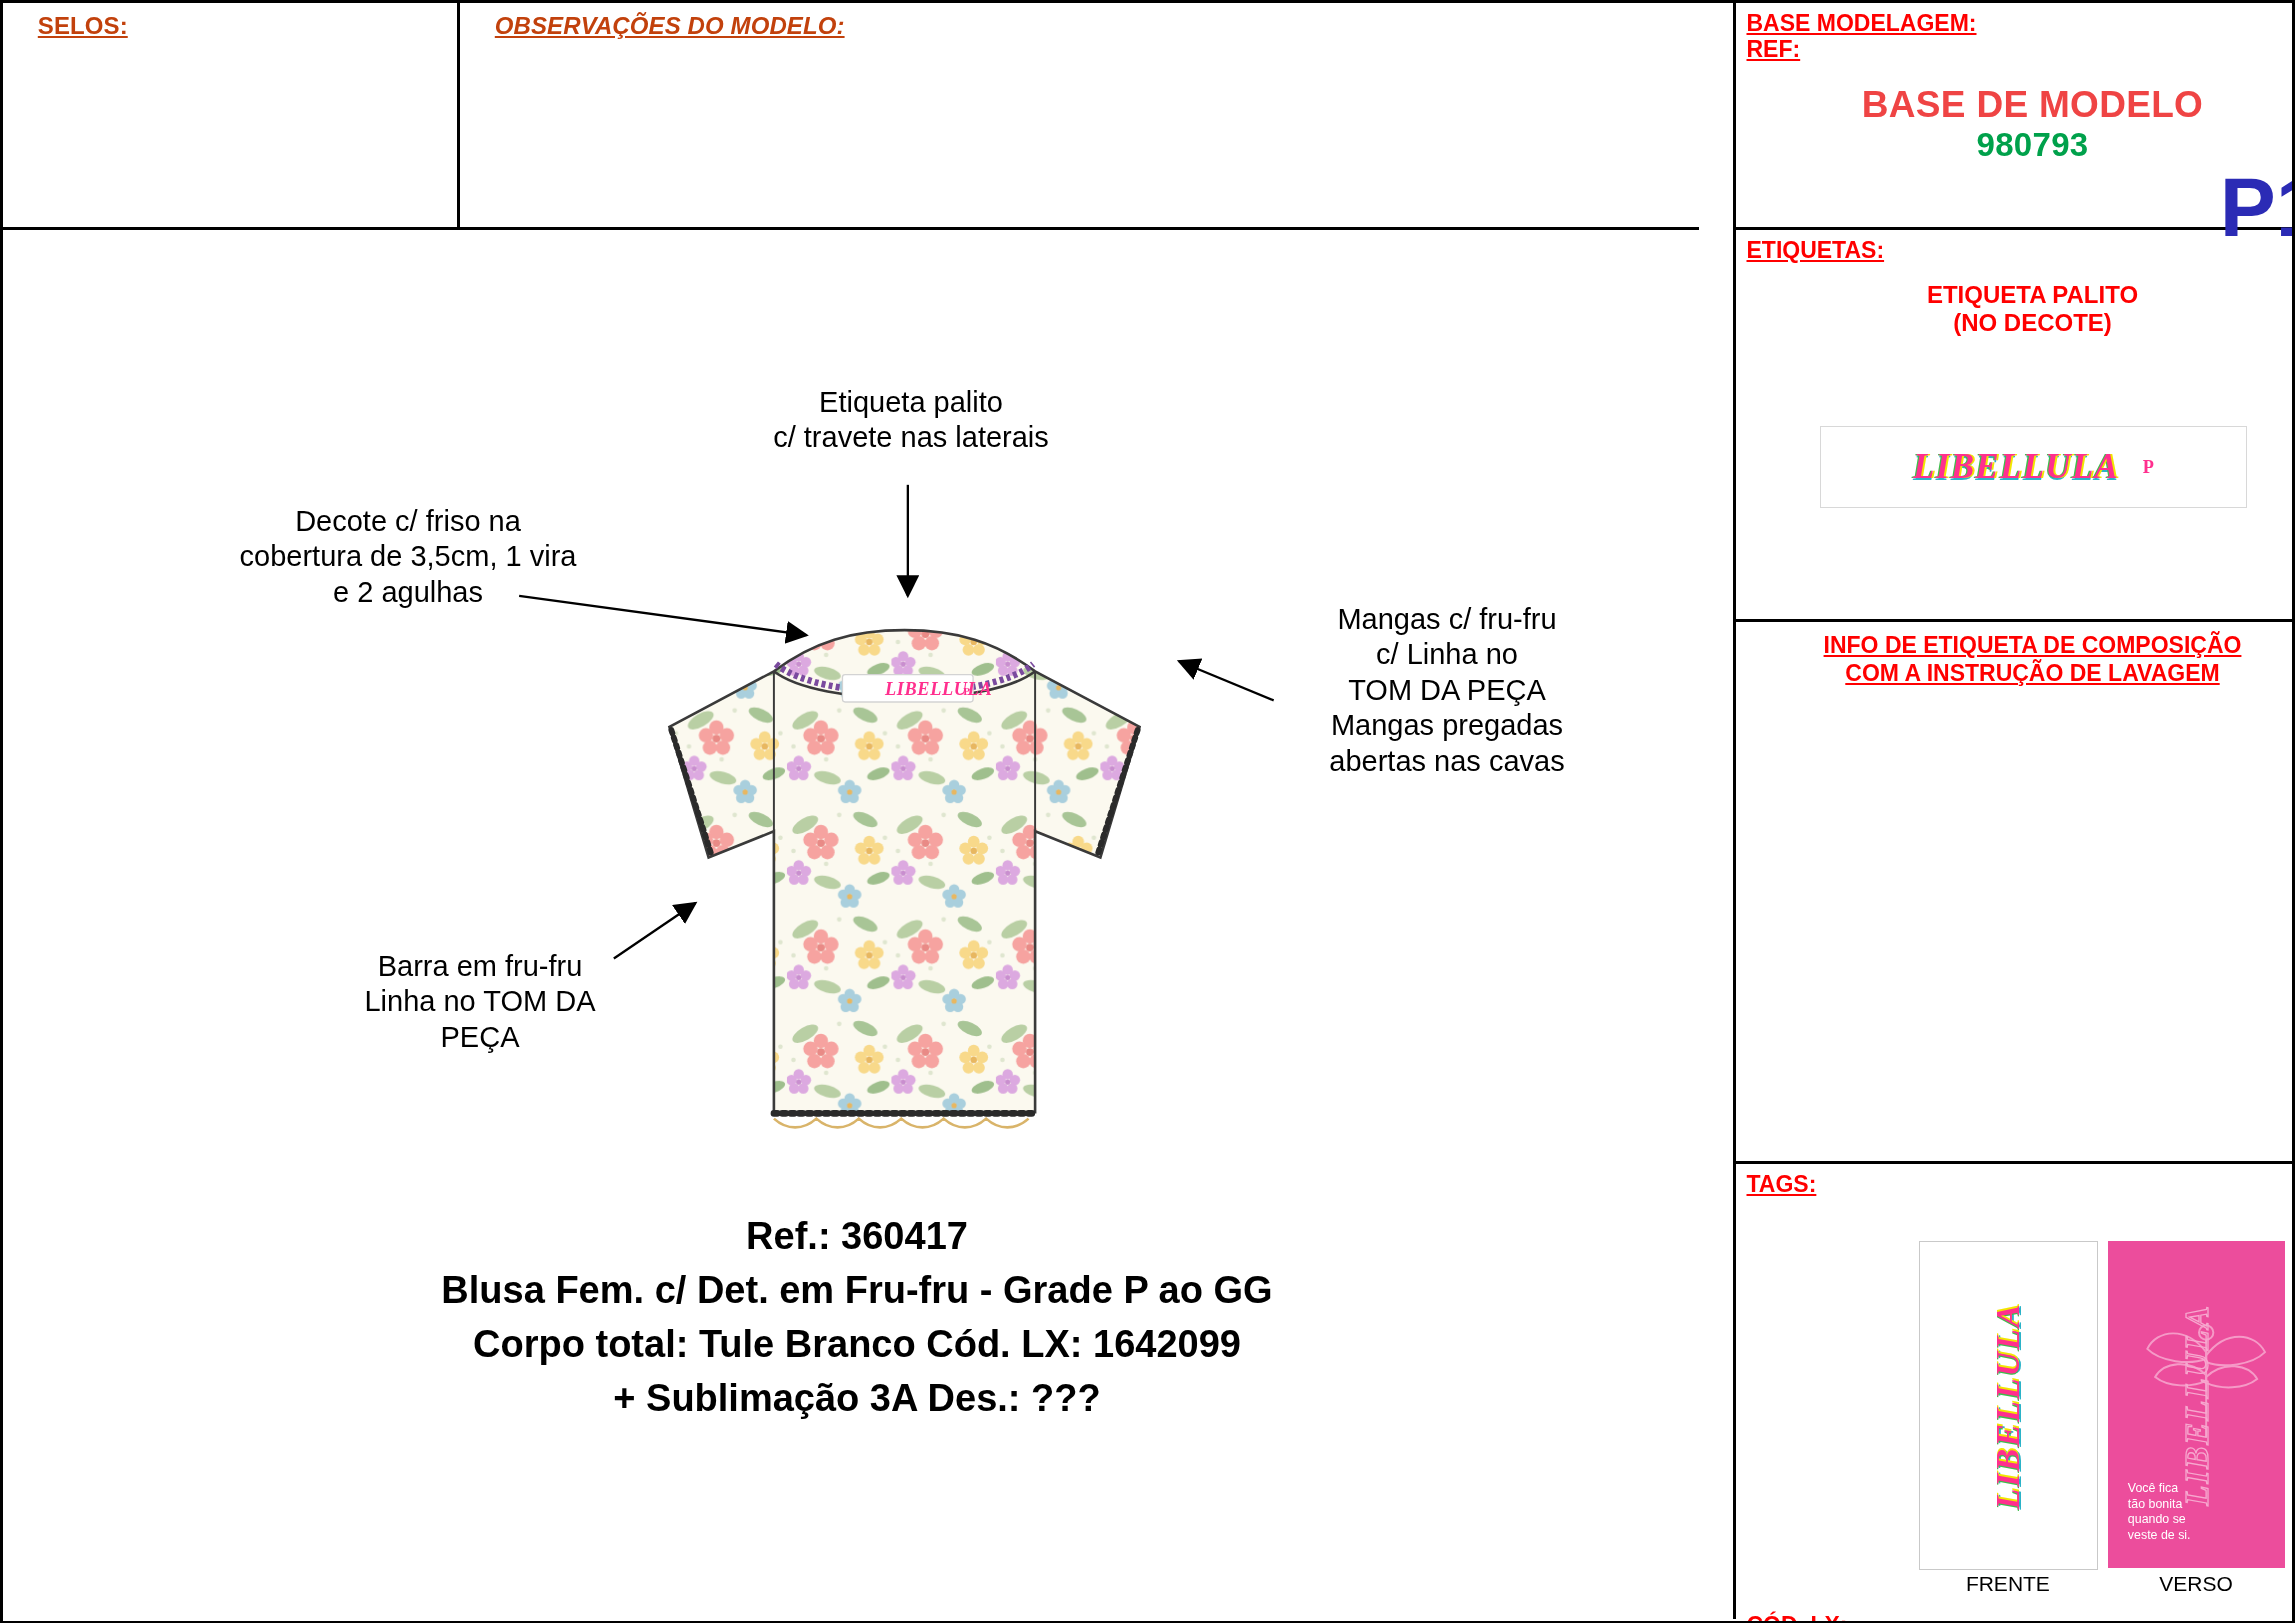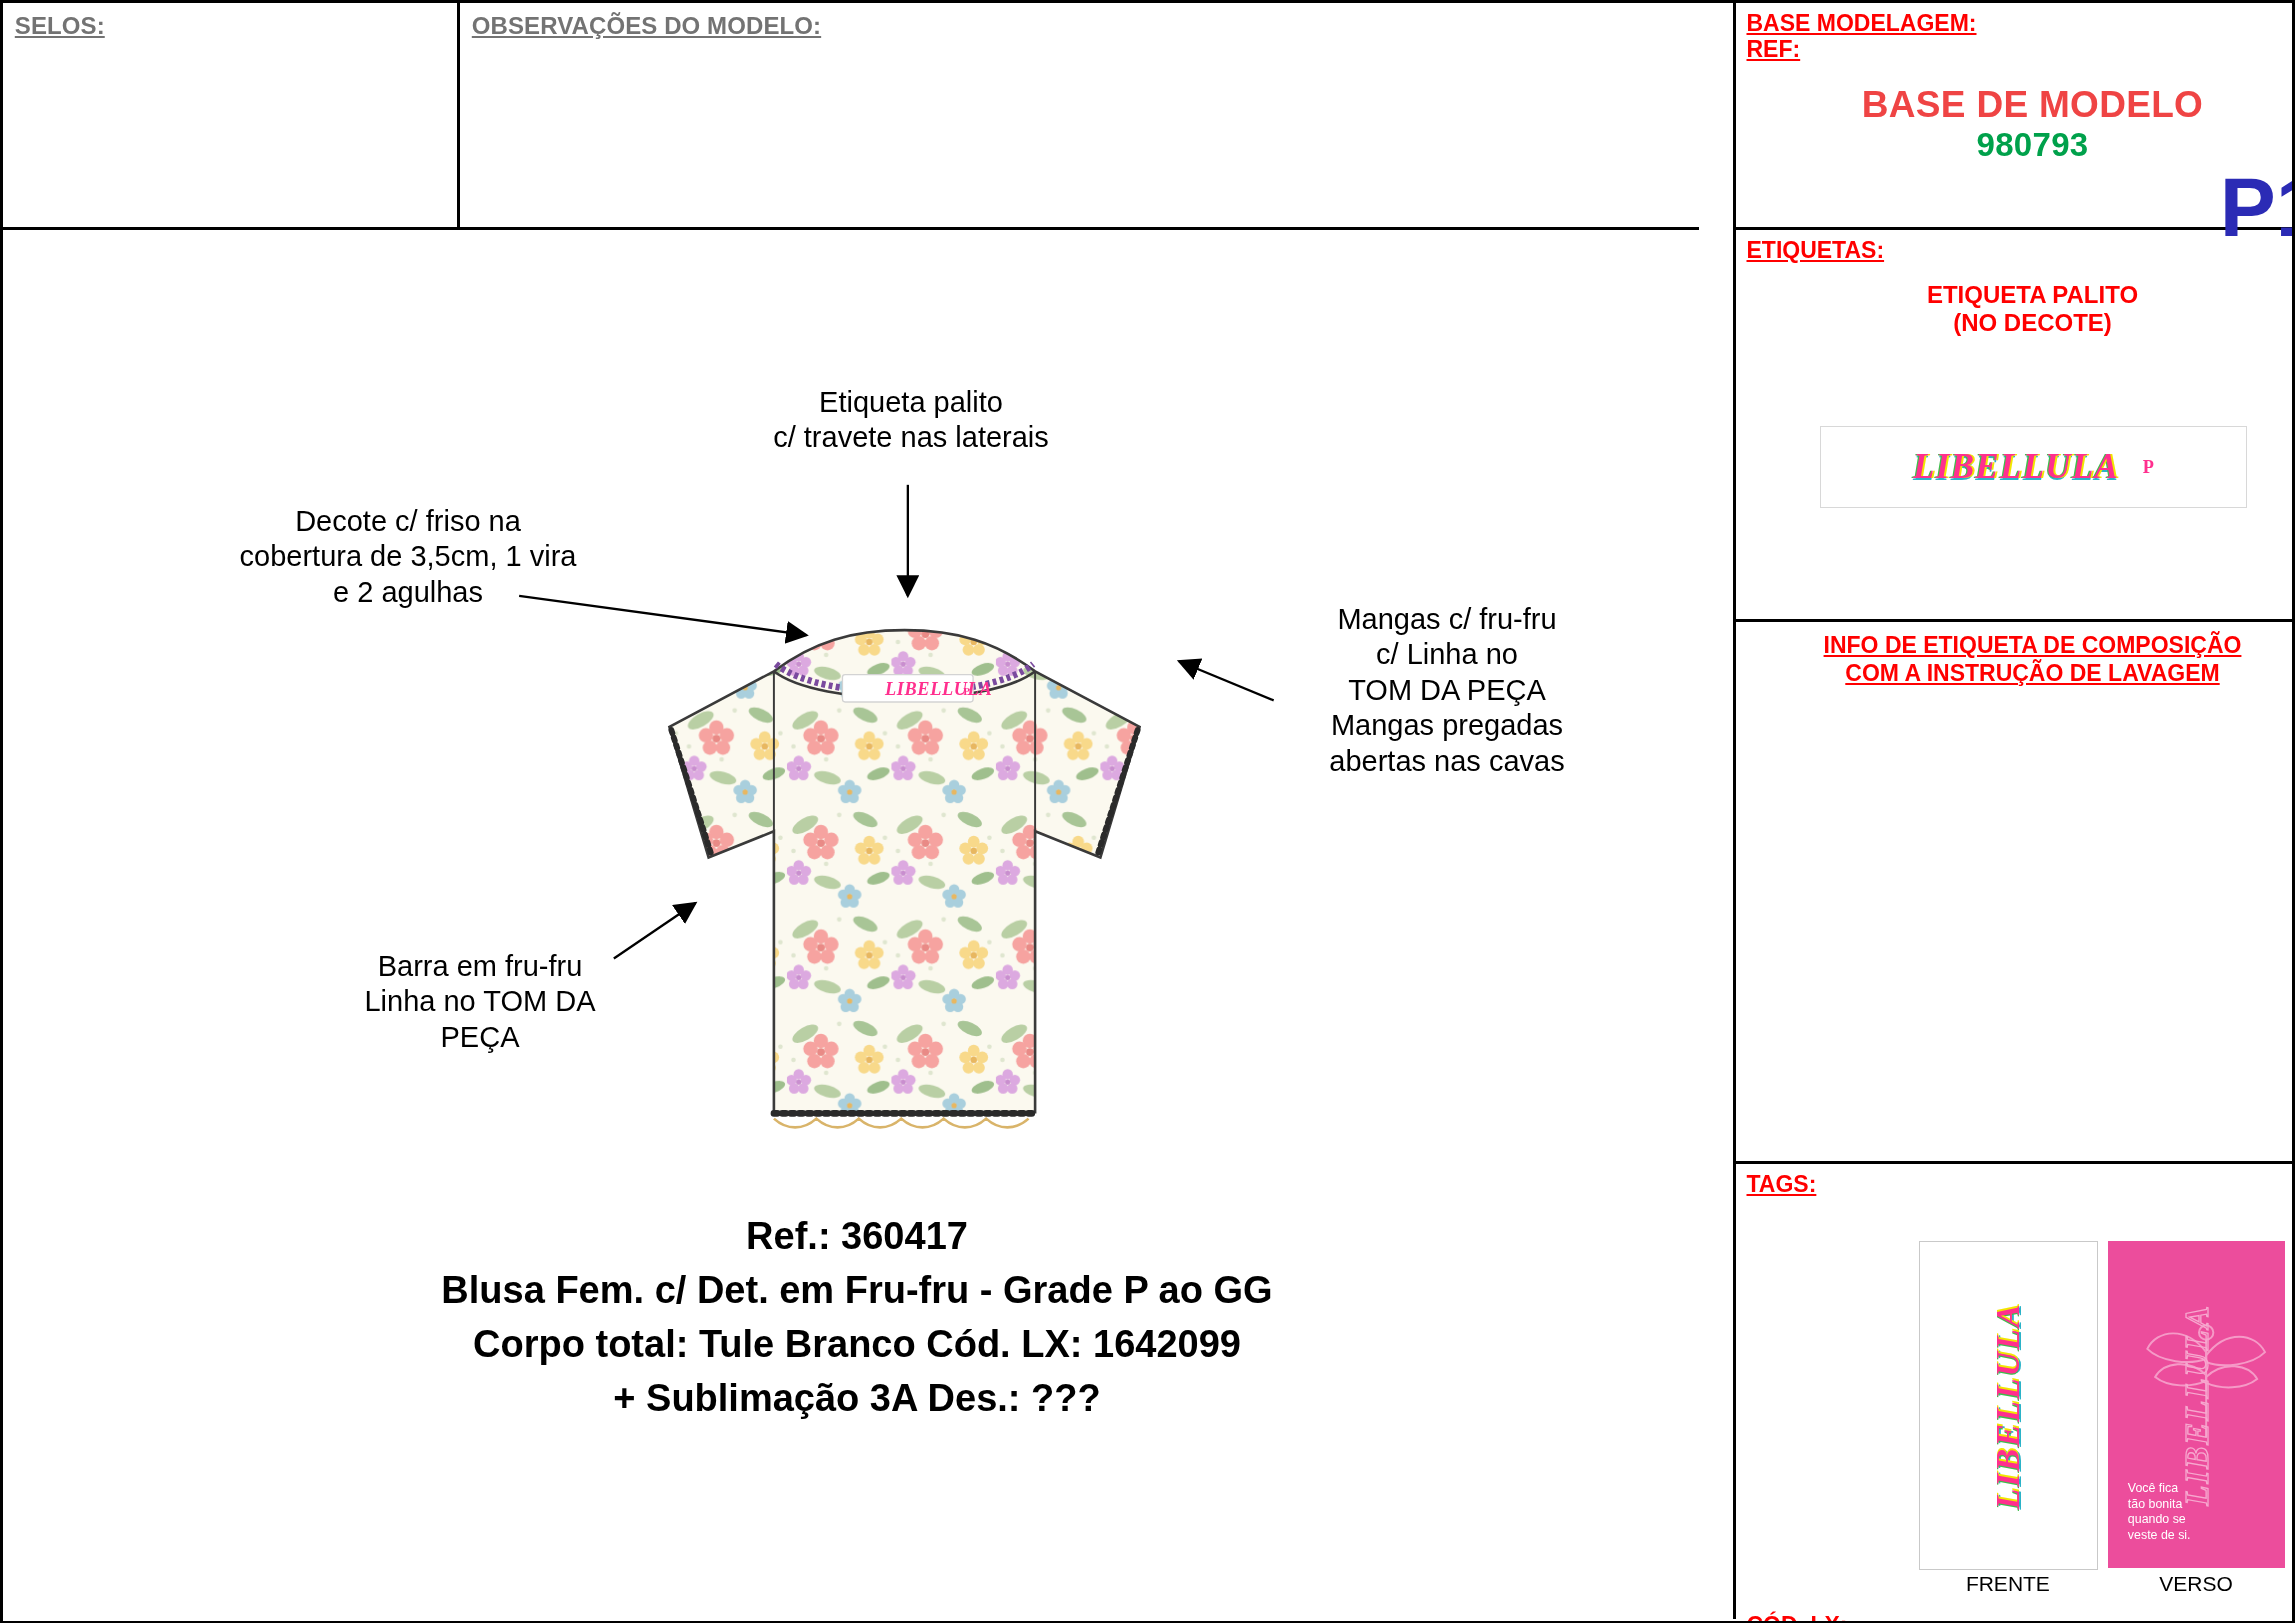--- a/index.html
+++ b/index.html
@@ -32,27 +32,29 @@
   #selos-cell {
     left: 0; top: 0;
     width: 457px; height: 227px;
     border-right: 3.9px solid #000;
     padding: 9.1px 11.8px;
   }
   #obs-cell {
     left: 457px; top: 0;
     width: 1239px; height: 227px;
     padding: 9.1px 11.8px;
+    font-style: italic;
   }
   .cell-title {
     font-size: 24px;
     font-weight: bold;
-    color: #737373;
+    color: #c2410c;
     text-decoration: underline;
     letter-spacing: 0.1px;
+    margin-left: 23px;
   }
 
   
   #right-col {
     left: 1696px; top: 0;
     width: 596px; height: 1616px;
     border-left: 3.9px solid #000;
     margin-left: 34px;
   }
   .rc-box { position: relative; box-sizing: border-box; width: 100%; }

